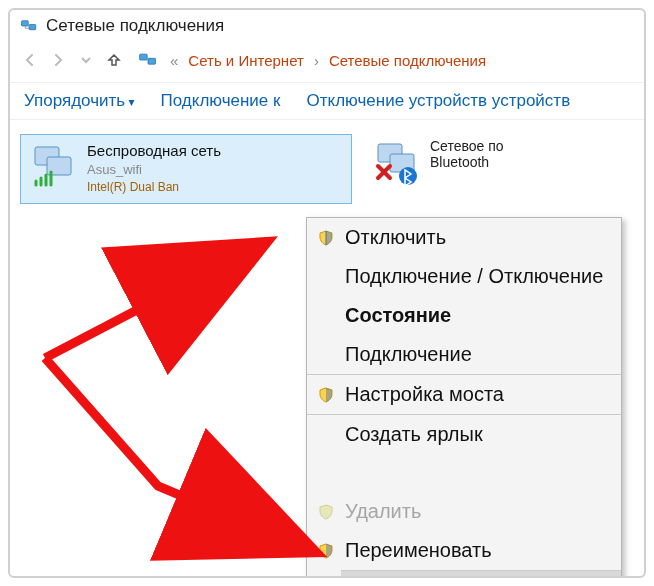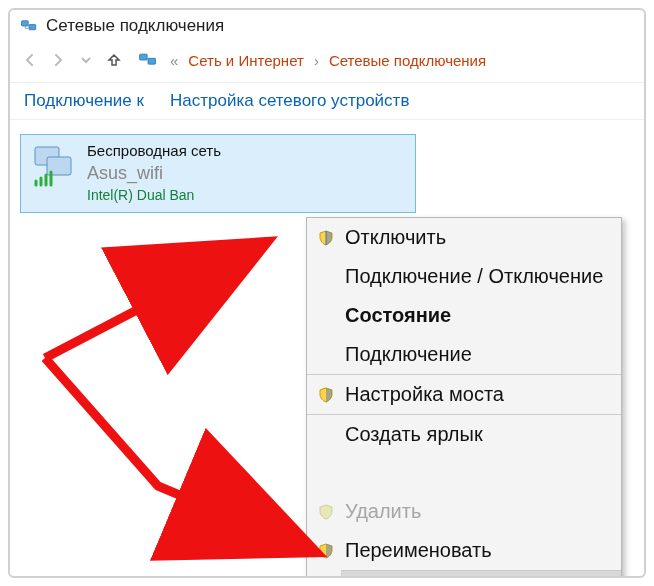--- a/index.html
+++ b/index.html
@@ -75,32 +75,32 @@
   .content {
     padding: 14px 10px;
     display: flex;
     gap: 20px;
     align-items: flex-start;
   }
   .netitem {
     display: flex;
     gap: 10px;
     padding: 6px 2px 8px 8px;
-    width: 396px;
+    width: 332px;
     align-items: flex-start;
   }
   .netitem.selected {
     background: #dbeefc;
     border: 1px solid #76b8e8;
   }
   .netitem .neticon { width: 48px; height: 48px; flex-shrink: 0; }
   .netitem .lines { line-height: 1.35; }
   .netitem .l1 { color: #111; font-size: 15px; }
-  .netitem .l2 { color: #888; font-size: 18px; }
-  .netitem .l3 { color: #15803d; font-size: 14px; }
+  .netitem .l2 { color: #888; font-size: 13px; }
+  .netitem .l3 { color: #a16207; font-size: 12px; }
 
   .netitem2 {
     display: flex;
     gap: 10px;
     align-items: flex-start;
     padding-top: 4px;
   }
   .netitem2 .neticon { width: 48px; height: 48px; flex-shrink: 0; }
 
   
@@ -180,22 +180,23 @@
         <rect x="12" y="10" width="9" height="7" rx="1" fill="#4aa3e0" stroke="#2a72a8"></rect>
       </svg>
     </span>
     <span class="addr-sep">«</span>
     <span class="addr-seg">Сеть и Интернет</span>
     <span class="addr-sep">›</span>
     <span class="addr-seg">Сетевые подключения</span>
   </div>
 
   <div class="toolbar">
+    <span class="tb caret">Упорядочить</span>
     <span class="tb">Подключение к</span>
-    <span class="tb">Настройка сетевого устройств</span>
+    <span class="tb">Отключение устройств устройств</span>
   </div>
 
   <div class="content">
 
     <div class="netitem selected">
       <span class="neticon">
         <svg viewBox="0 0 48 48" width="48" height="48">
           <rect x="6" y="6" width="24" height="18" rx="2" fill="#bcd7ef" stroke="#5a93c4"></rect>
           <rect x="18" y="16" width="24" height="18" rx="2" fill="#bcd7ef" stroke="#5a93c4"></rect>
           <g stroke="#2fae3a" stroke-width="3" stroke-linecap="round">
@@ -206,20 +207,36 @@
           </g>
         </svg>
       </span>
       <div class="lines">
         <div class="l1">Беспроводная сеть</div>
         <div class="l2">Asus_wifi</div>
         <div class="l3">Intel(R) Dual Ban</div>
       </div>
     </div>
 
+    <div class="netitem2">
+      <span class="neticon">
+        <svg viewBox="0 0 48 48" width="48" height="48">
+          <rect x="6" y="6" width="24" height="18" rx="2" fill="#bcd7ef" stroke="#5a93c4"></rect>
+          <rect x="18" y="16" width="24" height="18" rx="2" fill="#bcd7ef" stroke="#5a93c4"></rect>
+          <path d="M6 40 L18 28" stroke="#d02020" stroke-width="4" stroke-linecap="round"></path>
+          <path d="M6 28 L18 40" stroke="#d02020" stroke-width="4" stroke-linecap="round"></path>
+          <circle cx="36" cy="38" r="9" fill="#1976d2"></circle>
+          <path d="M33 32l6 4-6 4 6 4-6 4V32l6 4-6 4" stroke="#fff" stroke-width="1.5" fill="none"></path>
+        </svg>
+      </span>
+      <div class="lines">
+        <div class="l1">Сетевое по</div>
+        <div class="l2">Bluetooth</div>
+      </div>
+    </div>
 
   </div>
 
   <div class="ctx">
     <div class="row">
       <span class="shield">
         <svg viewBox="0 0 16 16" width="16" height="16">
             <path d="M8 1l6 2v4c0 4-3 7-6 8-3-1-6-4-6-8V3z" fill="#ffd24a" stroke="#c79c12"></path>
             <path d="M8 1v14" stroke="#3b72c4" stroke-width="1"></path>
             <path d="M8 1l6 2v4c0 4-3 7-6 8" fill="#3b72c4" opacity=".45"></path>

